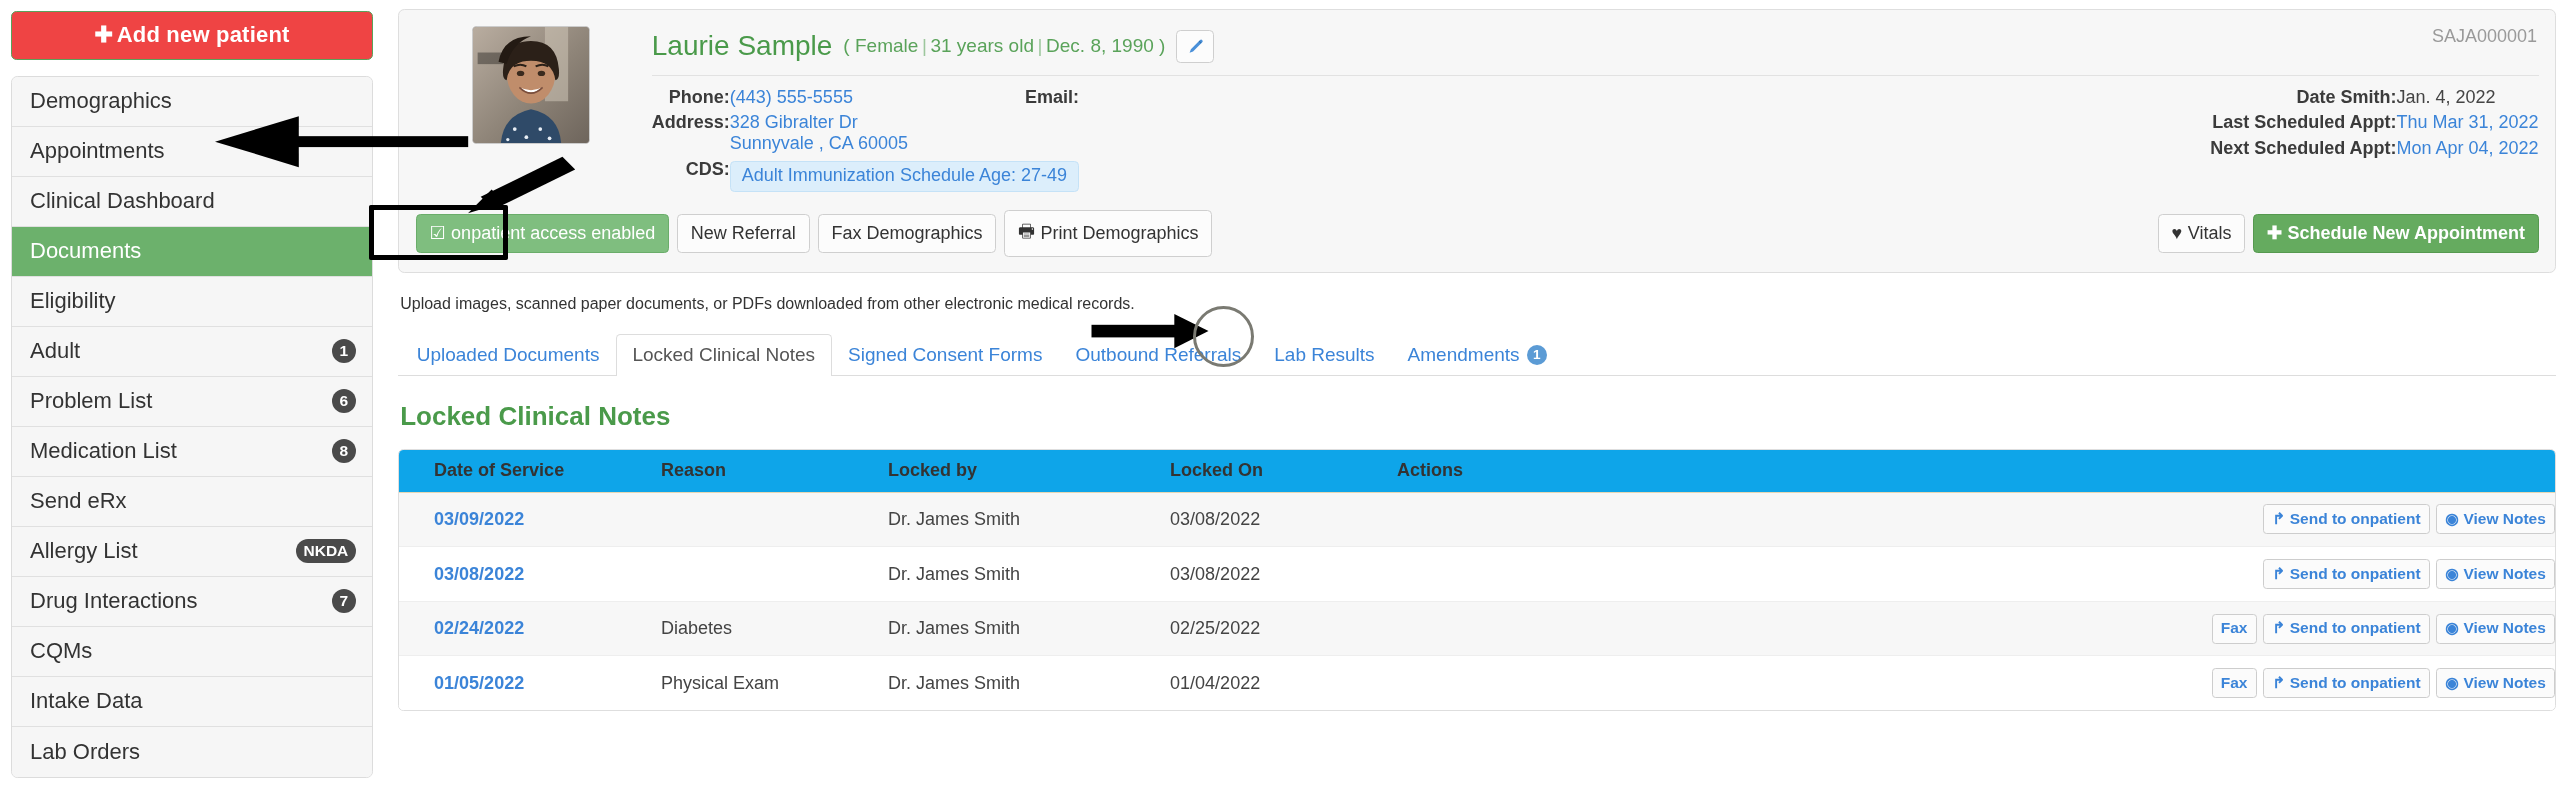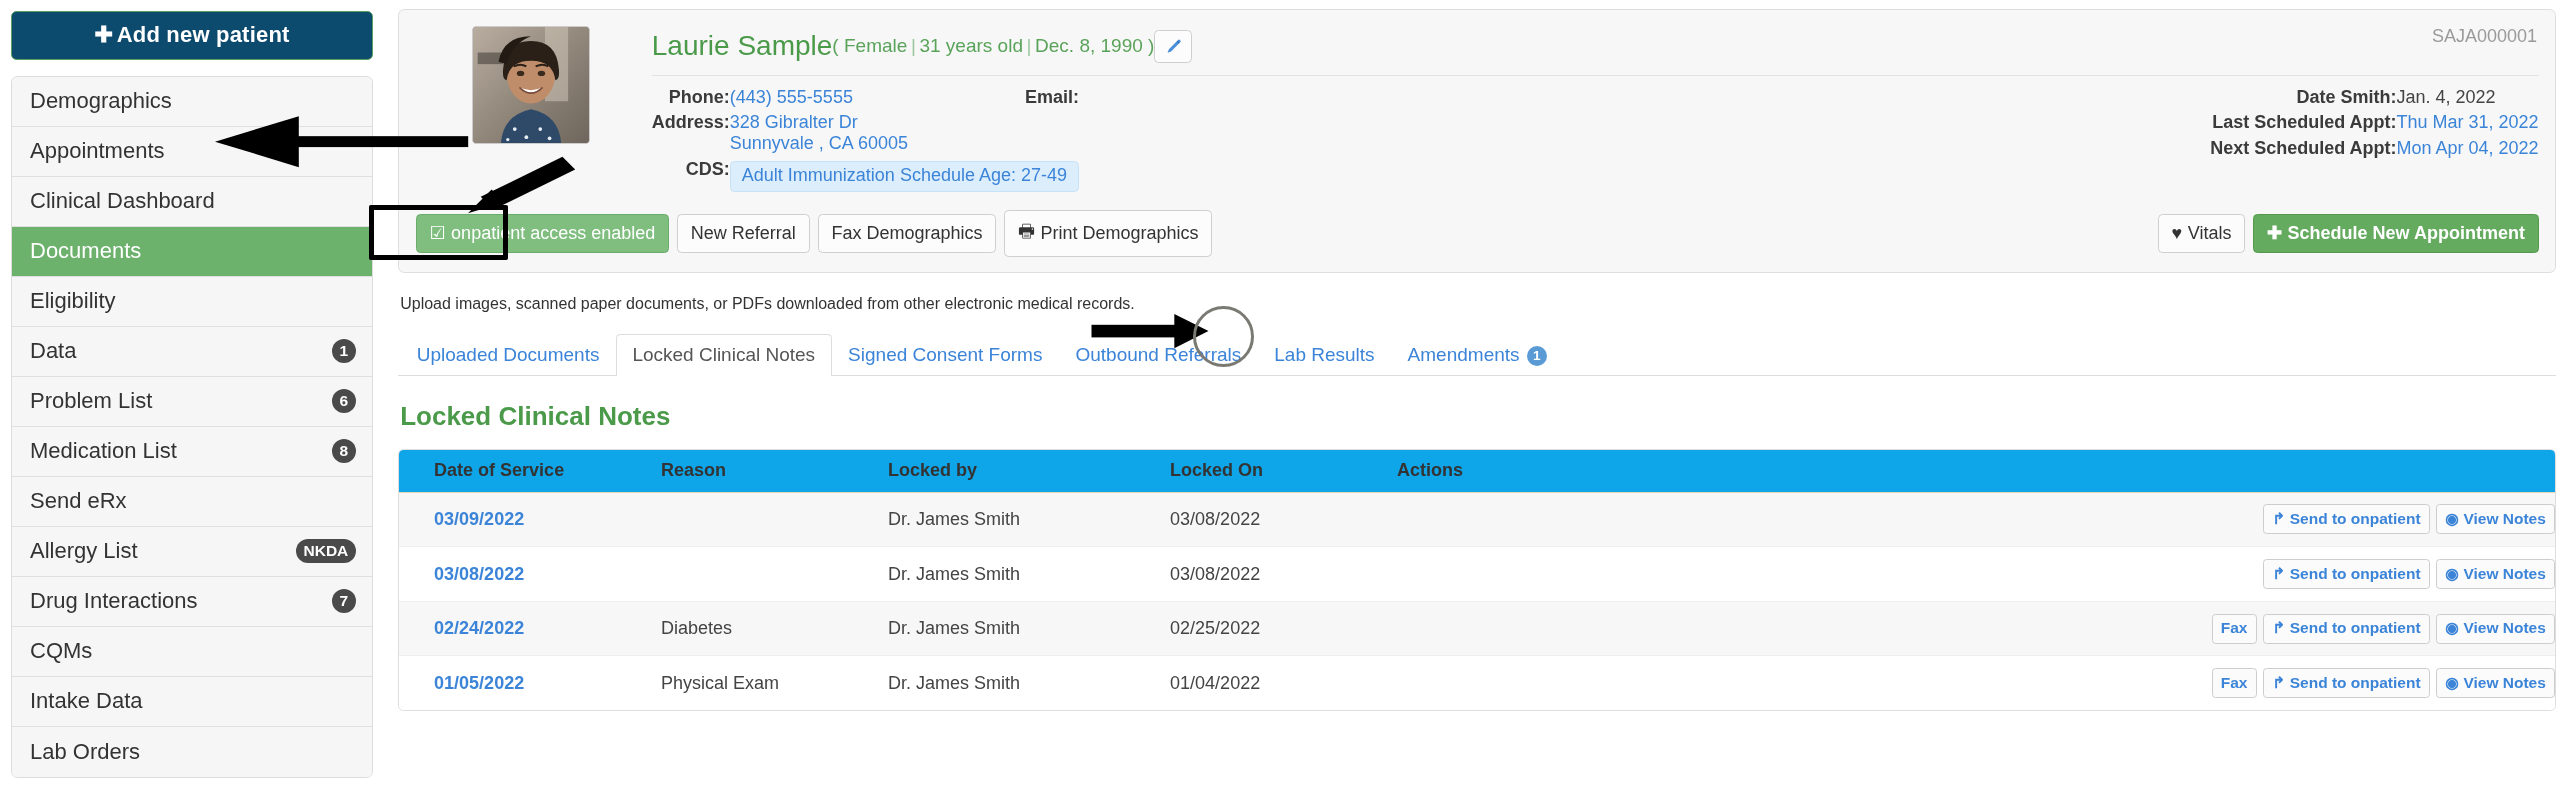--- a/index.html
+++ b/index.html
@@ -9,21 +9,21 @@
     color: #333;
   }
   body { width: 2576px; height: 785px; overflow: hidden; position: relative; }
 
   .page { display: flex; align-items: flex-start; }
 
   
   .sidebar { width: 382px; flex: 0 0 382px; padding: 11px 9px 0 11px; box-sizing: border-box; }
   .add-patient-btn {
     display: block; width: 100%; box-sizing: border-box;
-    background: #0c4a6e; border: 0.9px solid #5aa25a; border-radius: 5.5px;
+    background: #ef4444; border: 0.9px solid #5aa25a; border-radius: 5.5px;
     color: #fff; font-size: 22px; font-weight: bold;
     text-align: center; padding: 10px 0 11px; cursor: pointer;
     letter-spacing: 0.2px;
   }
   .add-patient-btn .plus { font-weight: bold; margin-right: 3.6px; }
   .nav-list {
     margin-top: 15.5px;
     border: 0.9px solid #dcdcdc; border-radius: 6.4px; overflow: hidden;
     background: #f5f5f5;
   }
@@ -51,21 +51,21 @@
   }
   .pc-top { display: flex; }
   .avatar {
     width: 116px; height: 116px; flex: 0 0 116px;
     border: 0.9px solid #ccc; border-radius: 4.5px; overflow: hidden;
     background: #8a8078; margin-left: 56px; margin-top: 3.6px;
   }
   .avatar svg { display: block; width: 100%; height: 100%; }
 
   .pc-info { flex: 1; padding-left: 62px; min-width: 0; }
-  .pname-row { display: flex; align-items: center; padding-top: 7.3px; }
+  .pname-row { display: flex; align-items: center; gap: 11px; padding-top: 7.3px; }
   .pname { font-size: 28px; color: #4a9a4a; font-weight: normal; }
   .pmeta { font-size: 19px; color: #5aa35a; }
   .pmeta .sep { color: #9dc79d; margin: 0 3.6px; }
   .edit-btn {
     width: 36px; height: 31px; border: 0.9px solid #cfcfcf; border-radius: 4.5px;
     background: #fcfcfc; display: inline-flex; align-items: center; justify-content: center;
     cursor: pointer;
   }
   .edit-btn svg { width: 17.3px; height: 17.3px; }
 
@@ -108,21 +108,21 @@
   .upload-note { font-size: 16px; color: #333; margin: 22px 0 0 1.8px; }
 
   
   .tabs {
     display: flex; align-items: flex-end; gap: 0;
     border-bottom: 0.9px solid #dddddd; margin-top: 20px; padding-left: 1.8px;
   }
   .tab {
     font-size: 19px; color: #3b84d8; padding: 9px 15.5px 10px; cursor: pointer;
     border: 0.9px solid transparent; border-bottom: none; position: relative; top: 0.9px;
-    white-space: nowrap; display: inline-flex; align-items: flex-end; gap: 7.3px;
+    white-space: nowrap; display: inline-flex; align-items: center; gap: 7.3px;
   }
   .tab.active {
     color: #555; background: #fff;
     border-color: #dddddd; border-bottom-color: #fff; border-radius: 4.5px 4.5px 0 0;
   }
   .badge-blue {
     background: #5b9bd5; color: #fff; border-radius: 908px;
     font-size: 13.6px; font-weight: bold; min-width: 20px; height: 20px;
     display: inline-flex; align-items: center; justify-content: center; padding: 0 5.5px;
     box-sizing: border-box;
@@ -188,21 +188,21 @@
         <div class="nav-item">
           <span>Clinical Dashboard</span>
         </div>
         <div class="nav-item active">
           <span>Documents</span>
         </div>
         <div class="nav-item">
           <span>Eligibility</span>
         </div>
         <div class="nav-item">
-          <span>Data</span>
+          <span>Adult</span>
           <span class="badge-dark">1</span>
         </div>
         <div class="nav-item">
           <span>Problem List</span>
           <span class="badge-dark">6</span>
         </div>
         <div class="nav-item">
           <span>Medication List</span>
           <span class="badge-dark">8</span>
         </div>

